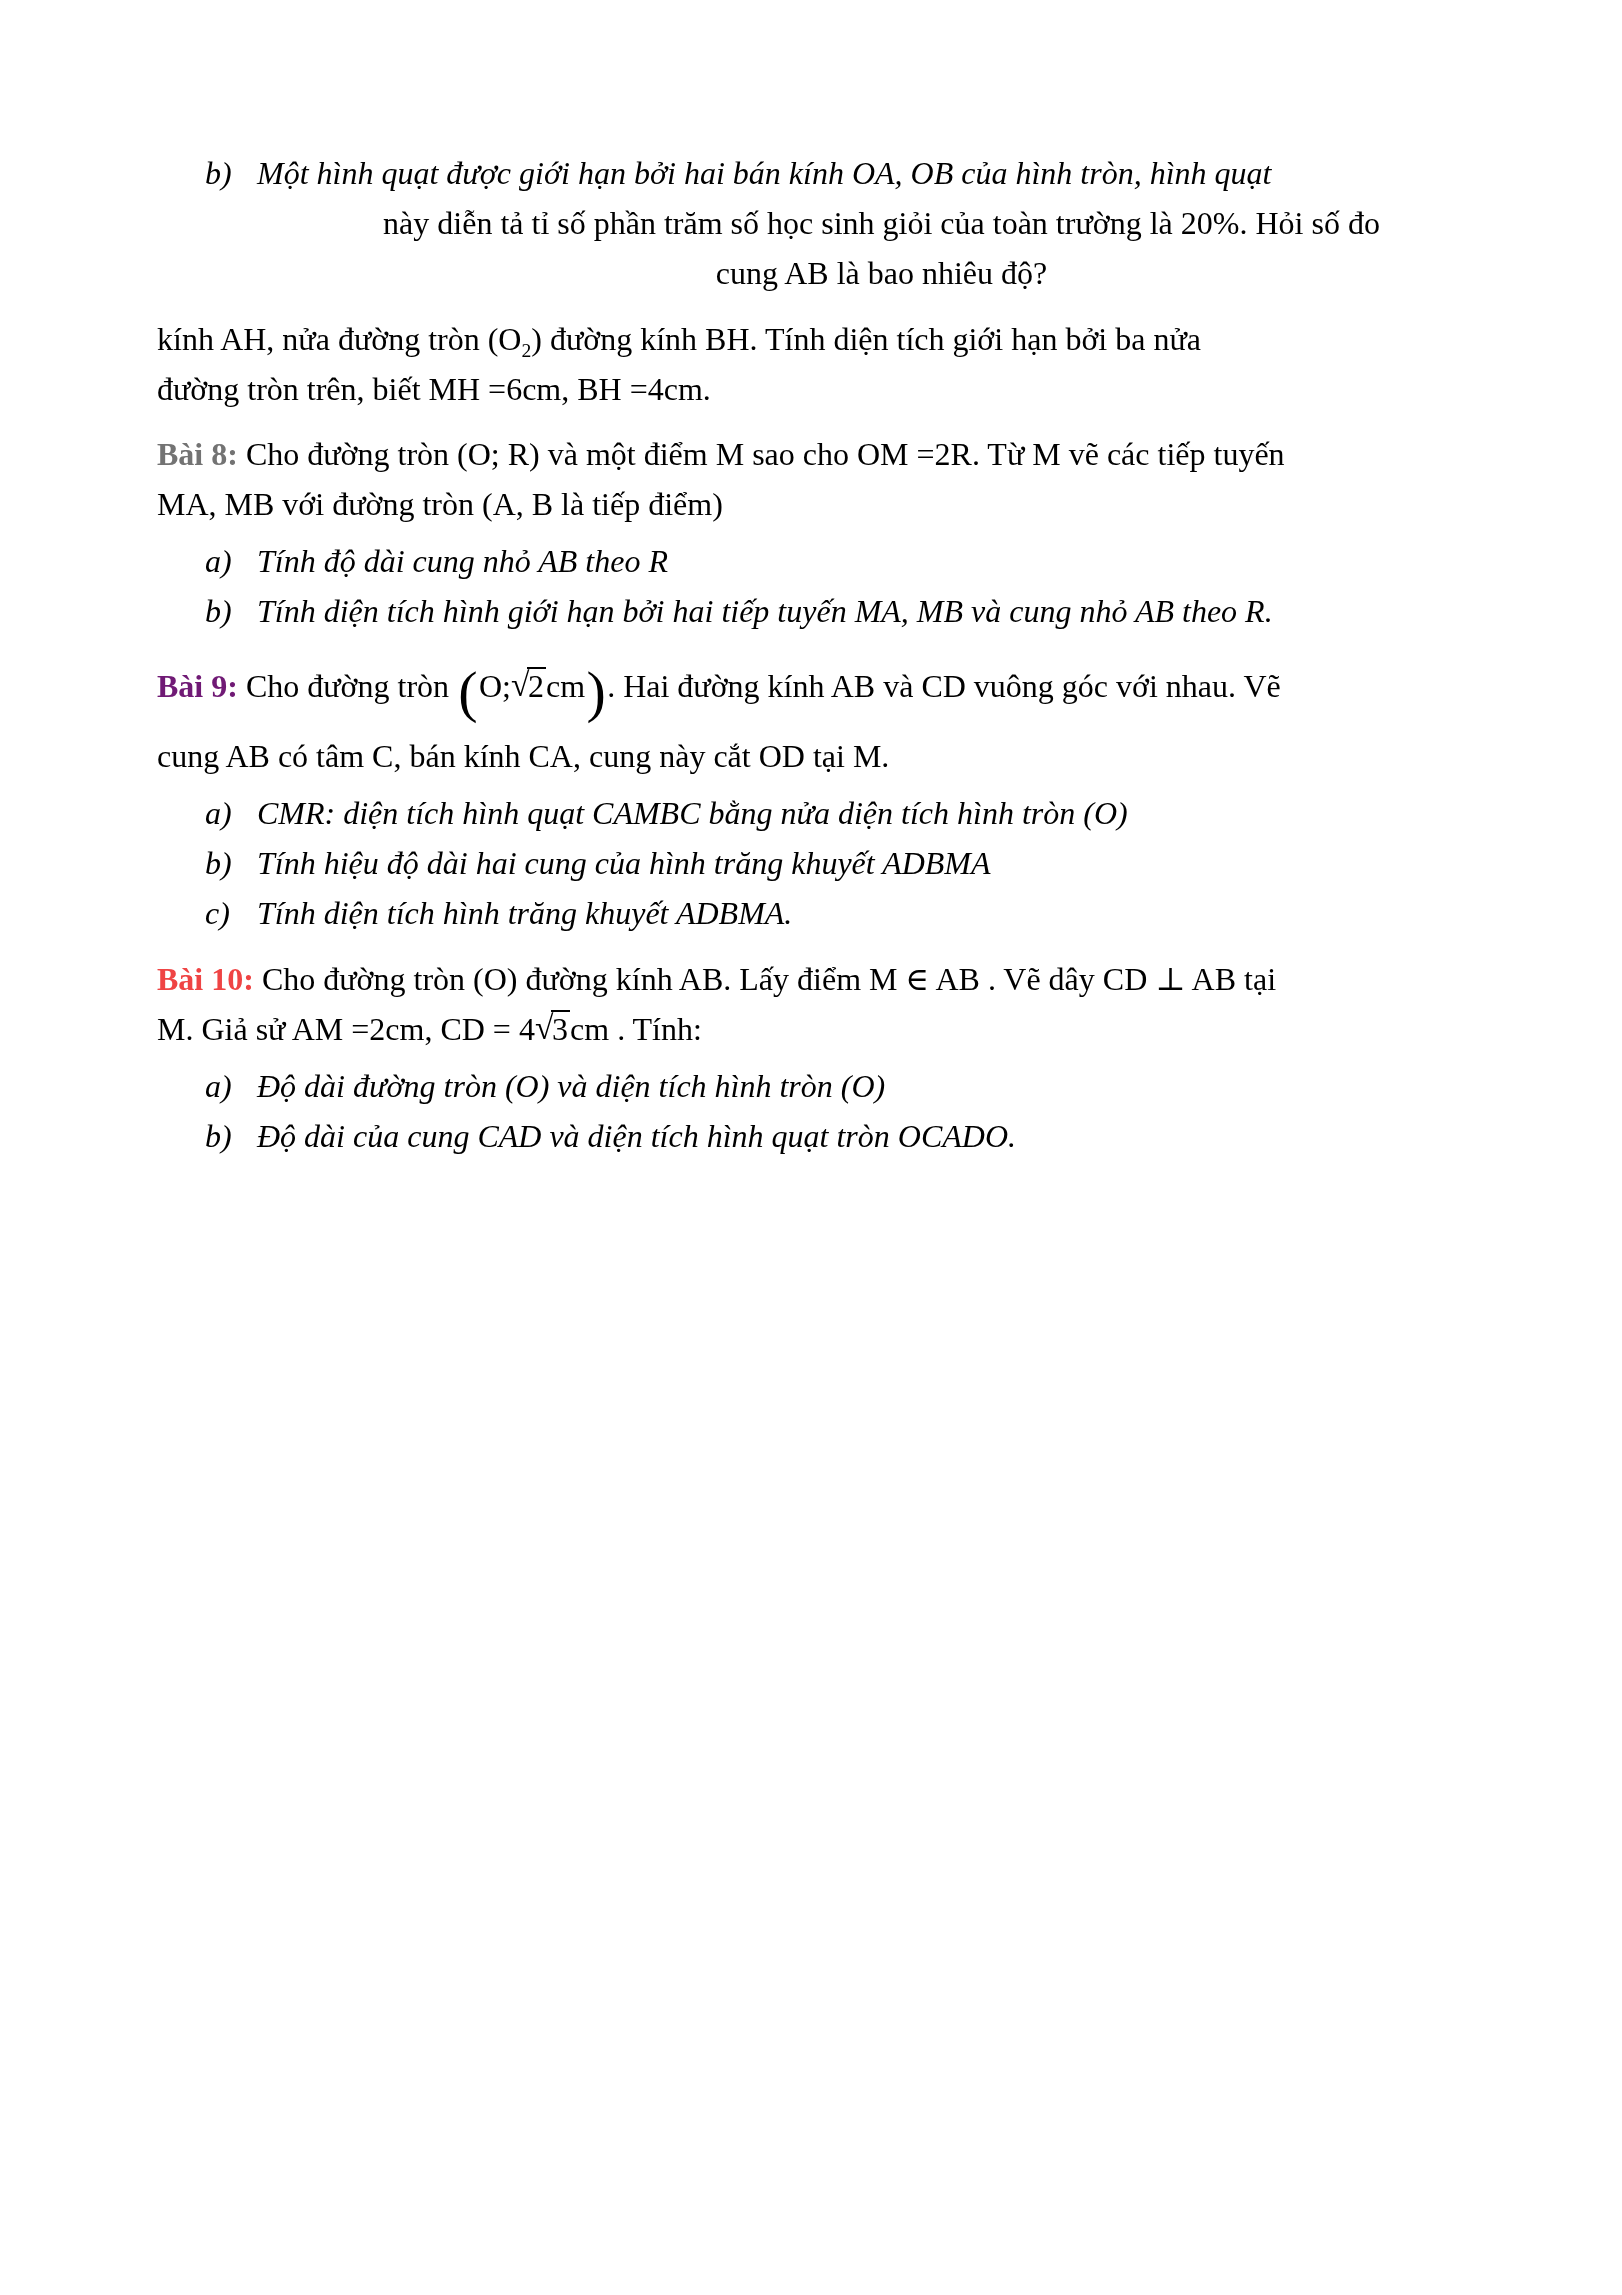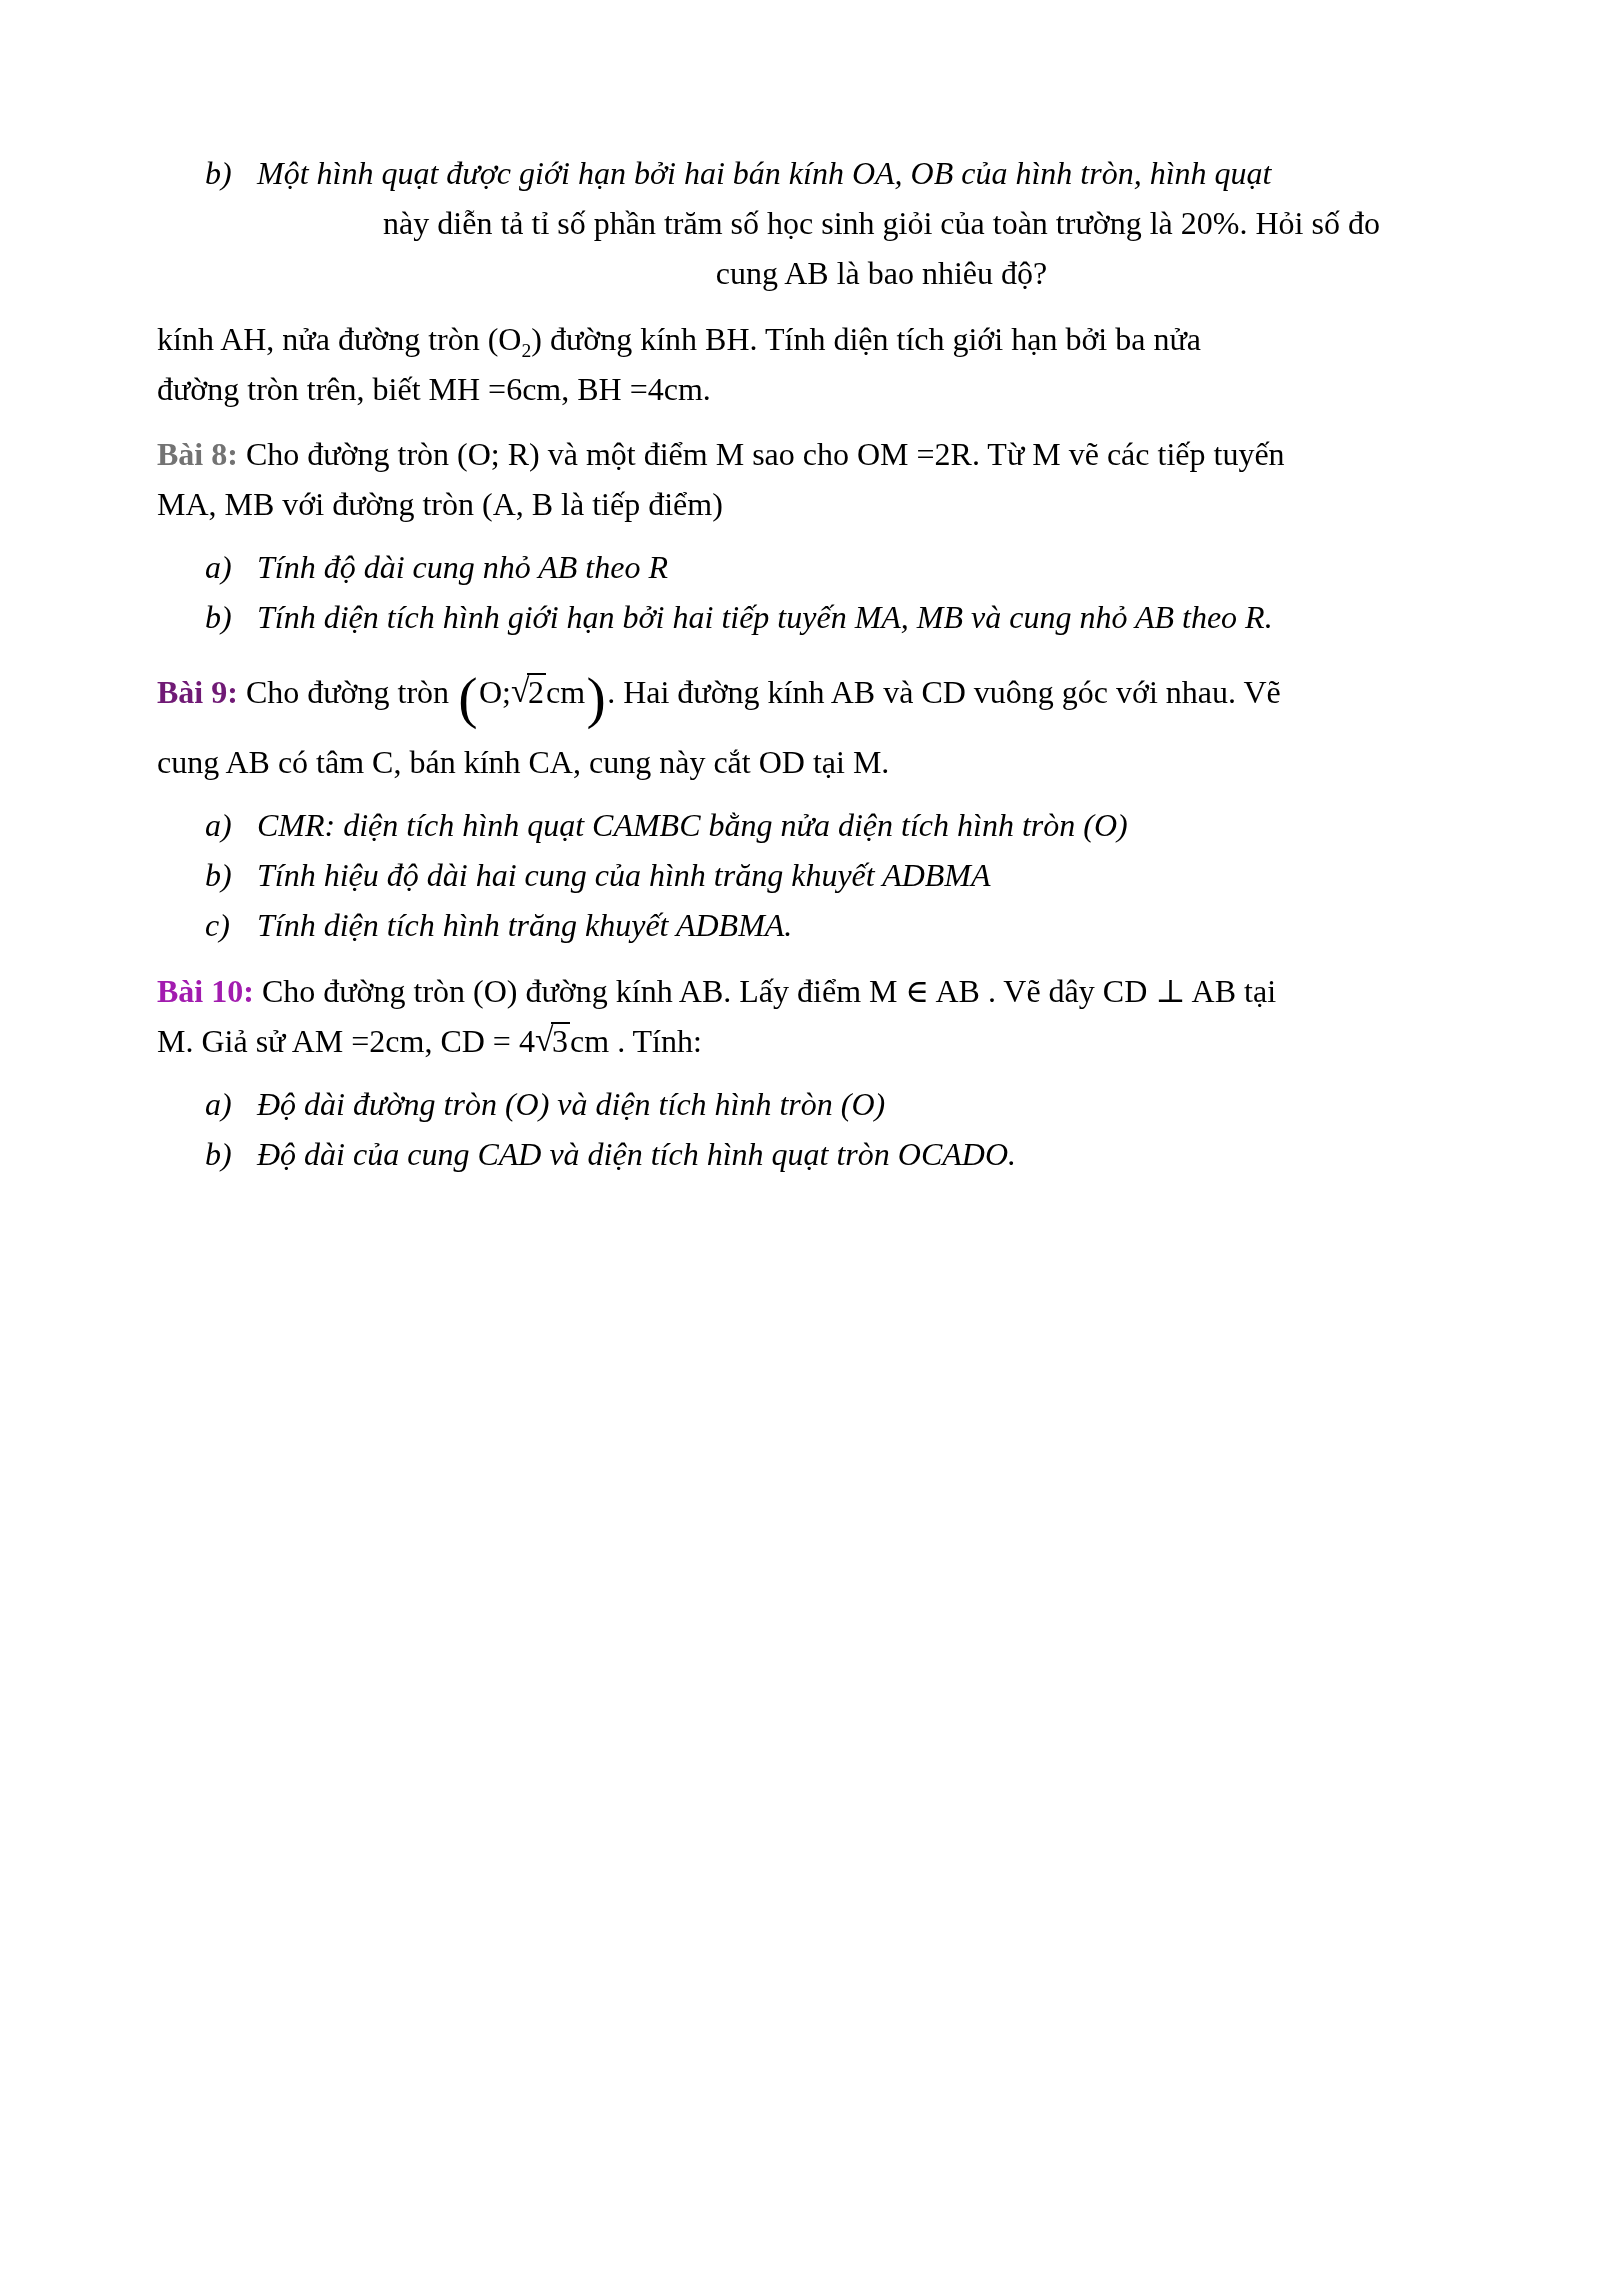--- a/index.html
+++ b/index.html
@@ -22,21 +22,21 @@
     position: absolute;
     left: 157px;
     top: 148px;
     width: 1348px;
   }
   .line {
     line-height: 50px;
     white-space: nowrap;
   }
   .para { margin-top: 15.7px; }
-  .plist { margin-top: 13px; }
+  .plist { margin-top: 7px; }
   .block:first-child { margin-top: 0; }
   
   .item-first { padding-left: 48px; font-style: italic; }
   .item-first .marker { display: inline-block; width: 52px; }
   .item-cont { padding-left: 101px; text-align: center; }
   .label { font-weight: 700; }
   sub.idx {
     font-size: 19.6px;
     line-height: 0;
     vertical-align: -6.5px;
@@ -87,21 +87,21 @@
       <div class="block para">
         <div class="line"><span class="label" style="color: #701a75;">Bài 9:</span><span> Cho đường tròn </span><span class="bigp">(</span><span>O;</span><span class="sqrt"><span class="sign">√</span><span class="rad">2</span></span><span>cm</span><span class="bigp">)</span><span>. Hai đường kính AB và CD vuông góc với nhau. Vẽ</span></div>
         <div class="line"><span>cung AB có tâm C, bán kính CA, cung này cắt OD tại M.</span></div>
       </div>
       <div class="block plist">
         <div class="line item-first"><span class="marker">a)</span><span>CMR: diện tích hình quạt CAMBC bằng nửa diện tích hình tròn (O)</span></div>
         <div class="line item-first"><span class="marker">b)</span><span>Tính hiệu độ dài hai cung của hình trăng khuyết ADBMA</span></div>
         <div class="line item-first"><span class="marker">c)</span><span>Tính diện tích hình trăng khuyết ADBMA.</span></div>
       </div>
       <div class="block para">
-        <div class="line"><span class="label" style="color: #a21caf;">Bài 10:</span><span> Cho đường tròn (O) đường kính AB. Lấy điểm </span><span>M ∈ AB</span><span> . Vẽ dây CD ⊥ AB tại</span></div>
+        <div class="line"><span class="label" style="color: #ef4444;">Bài 10:</span><span> Cho đường tròn (O) đường kính AB. Lấy điểm </span><span>M ∈ AB</span><span> . Vẽ dây CD ⊥ AB tại</span></div>
         <div class="line"><span>M. Giả sử AM =2cm, </span><span>CD = 4</span><span class="sqrt"><span class="sign">√</span><span class="rad">3</span></span><span>cm</span><span> . Tính:</span></div>
       </div>
       <div class="block plist">
         <div class="line item-first"><span class="marker">a)</span><span>Độ dài đường tròn (O) và diện tích hình tròn (O)</span></div>
         <div class="line item-first"><span class="marker">b)</span><span>Độ dài của cung CAD và diện tích hình quạt tròn OCADO.</span></div>
       </div>
     </div>
 </div>
 
 

